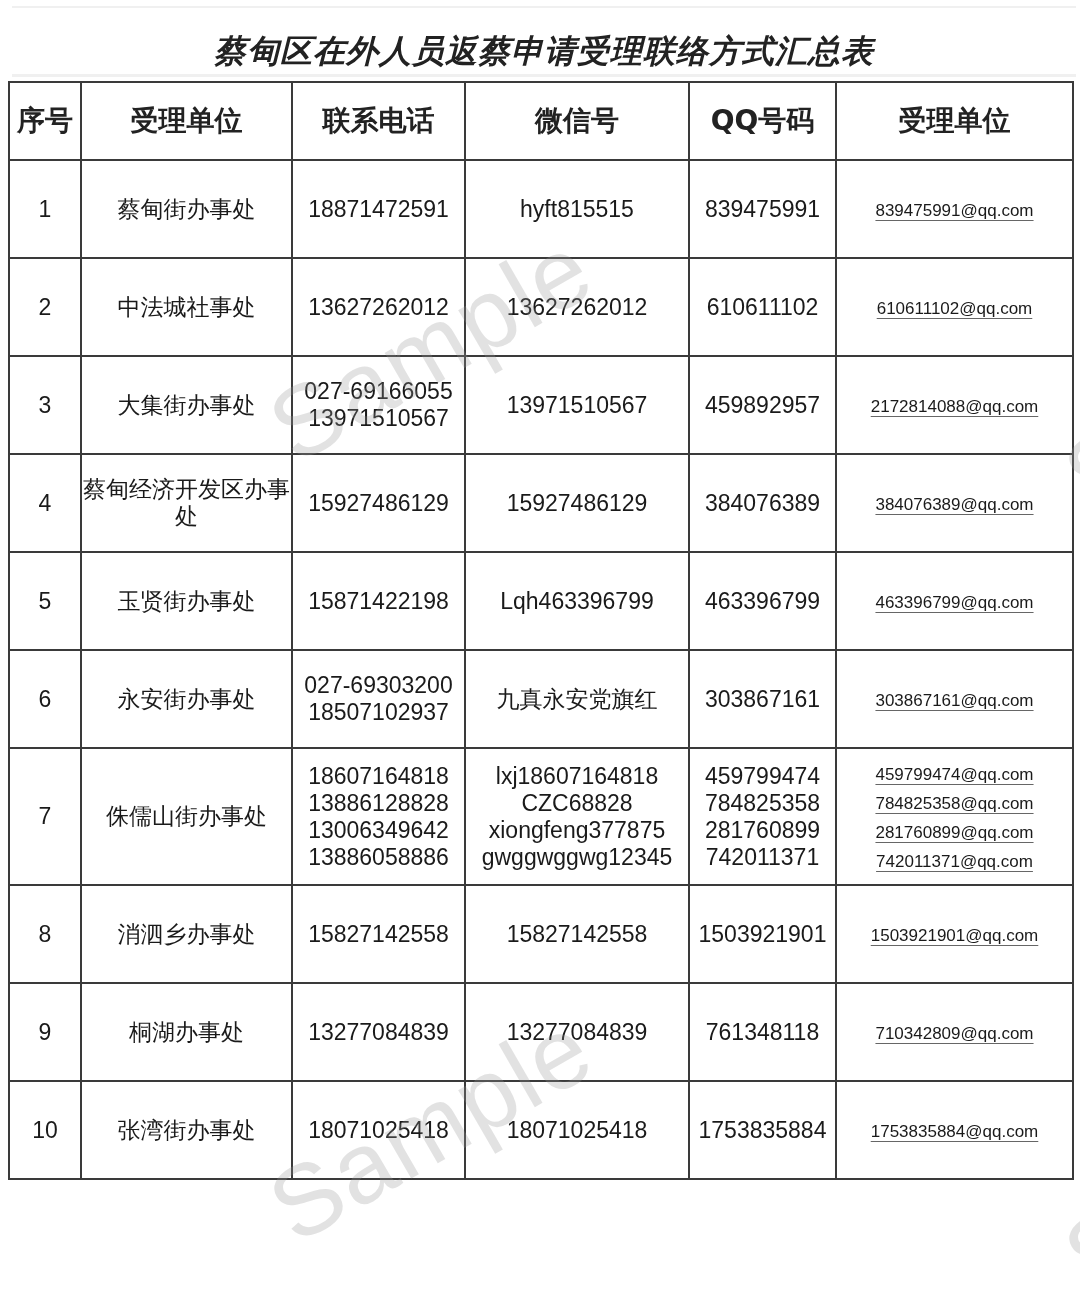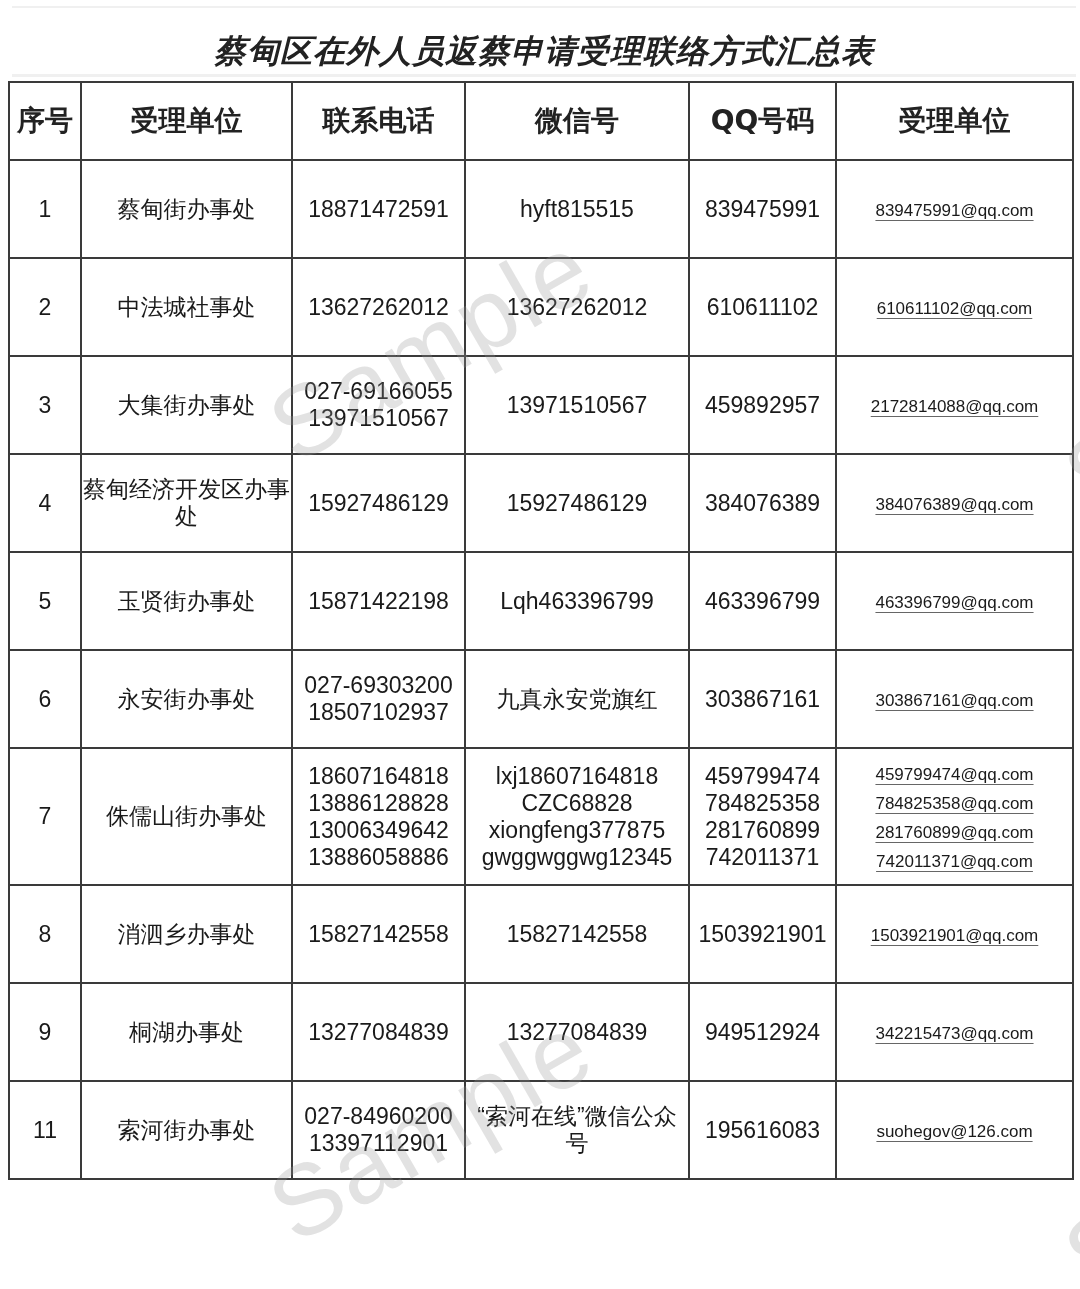--- a/index.html
+++ b/index.html
@@ -219,41 +219,40 @@
       <tr class="r1">
         <td><span>9</span></td>
         <td class="unit"><span>桐湖办事处</span></td>
         <td class="stack">
           <span>13277084839</span>
         </td>
         <td class="stack">
           <span>13277084839</span>
         </td>
         <td class="stack">
-          <span>949512924</span>
-        </td>
-        <td class="email">
-          <div class="line"><span>342215473@qq.com</span></div>
-        </td>
-      </tr>
-      <tr class="r1">
-        <td><span>11</span></td>
-        <td class="unit"><span>索河街办事处</span></td>
-        <td class="stack">
-          <span>027-84960200</span>
-          <span>13397112901</span>
-        </td>
-        <td class="stack wechat-cn">
-          <span>“索河在线”微信公众号</span>
-        </td>
-        <td class="stack">
-          <span>195616083</span>
-        </td>
-        <td class="email">
-          <div class="line"><span>suohegov@126.com</span></div>
+          <span>761348118</span>
+        </td>
+        <td class="email">
+          <div class="line"><span>710342809@qq.com</span></div>
+        </td>
+      </tr>
+      <tr class="r1">
+        <td><span>10</span></td>
+        <td class="unit"><span>张湾街办事处</span></td>
+        <td class="stack">
+          <span>18071025418</span>
+        </td>
+        <td class="stack">
+          <span>18071025418</span>
+        </td>
+        <td class="stack">
+          <span>1753835884</span>
+        </td>
+        <td class="email">
+          <div class="line"><span>1753835884@qq.com</span></div>
         </td>
       </tr>
     </tbody>
 </table>
 
 <div class="watermark" style="left:255px; top:290px;">Sample</div>
 <div class="watermark" style="left:255px; top:1070px;">Sample</div>
 <div class="watermark" style="left:1050px; top:340px;">Sample</div>
 <div class="watermark" style="left:1050px; top:1120px;">Sample</div>
 

